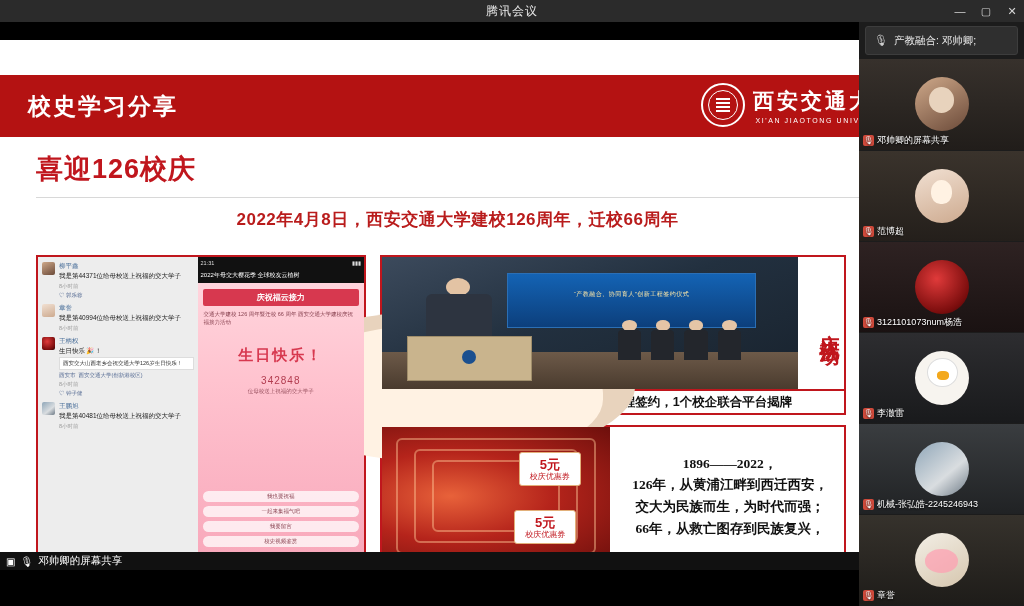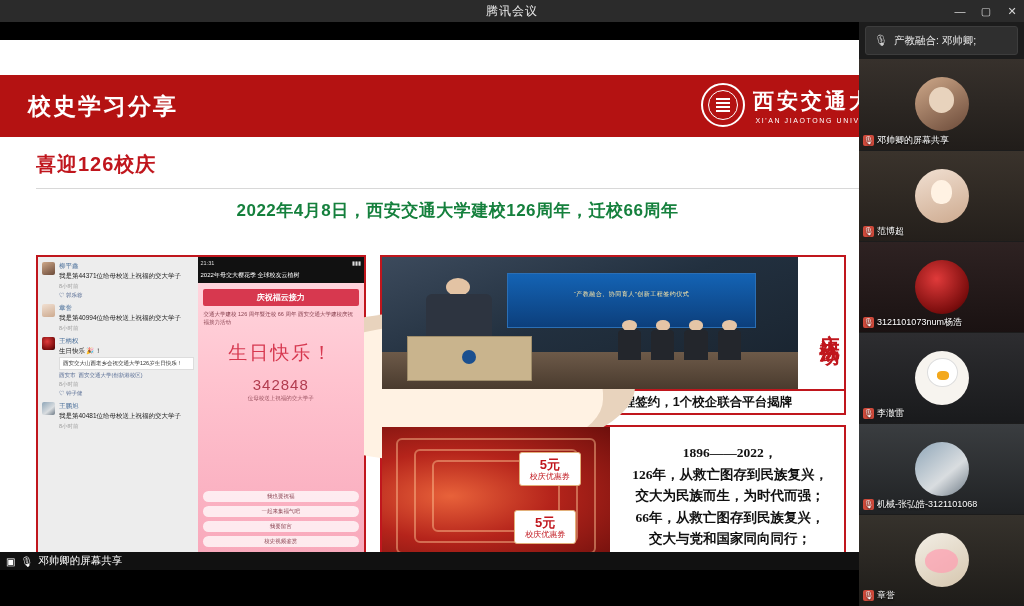--- a/index.html
+++ b/index.html
@@ -128,33 +128,33 @@
     color: #fff; font-size: 21px; font-weight: bold; letter-spacing: 3px;
     font-family: "Liberation Serif", serif;
   }
   .logo-en {
     color: #fff; font-size: 7px; letter-spacing: 1.6px; text-align: center;
     margin-top: 2px;
   }
 
   .slide-sub {
     color: #c0161d;
-    font-size: 20px;
+    font-size: 27px;
     font-weight: bold;
     margin: 14px 15px 0 36px;
     letter-spacing: 1px;
   }
   .rule {
     margin: 10px 36px 0 36px;
     height: 1px;
     background: #d8d8d8;
   }
   .slide-banner {
     text-align: center;
-    color: #15803d;
+    color: #b91c1c;
     font-size: 17px;
     font-weight: bold;
     margin-top: 10px;
     letter-spacing: 0.5px;
   }
 
   .panels {
     position: absolute;
     left: 36px; top: 180px;
     width: 810px; height: 312px;
@@ -385,33 +385,33 @@
     padding: 3px 0;
     border-radius: 2px;
   }
   .promo-note {
     margin: 4px 6px 0 6px;
     font-size: 5.5px;
     color: #8a4452;
     line-height: 1.5;
   }
   .promo-big {
-    margin-top: 14px;
+    margin-top: 20px;
     text-align: center;
     color: #d7384f;
-    font-size: 19px;
-    font-weight: normal;
+    font-size: 15px;
+    font-weight: bold;
     letter-spacing: 2px;
     font-family: "Liberation Serif", serif;
   }
   .promo-num {
     margin-top: 10px;
     text-align: center;
     color: #b23c4f;
-    font-size: 15px;
+    font-size: 10px;
     letter-spacing: 1px;
   }
   .promo-subnum {
     text-align: center;
     color: #9a5361;
     font-size: 5.5px;
     margin-top: 2px;
   }
   .promo-btns {
     position: absolute;
@@ -699,24 +699,23 @@
                     <b>5元</b>
                     <span>校庆优惠券</span>
                   </div>
                   <div class="coupon" style="left:58%;top:60%;width:62px;height:34px;">
                     <b>5元</b>
                     <span>校庆优惠券</span>
                   </div>
                 </div>
                 <div class="text-lines">
                   <div>1896——2022，</div>
-                  <div>126年，从救亡图存到民族复兴，</div>
+                  <div>126年，从黄浦江畔到西迁西安，</div>
                   <div>交大为民族而生，为时代而强；</div>
                   <div>66年，从救亡图存到民族复兴，</div>
-                  <div>交大与党和国家同向同行；</div>
                 </div>
               </div>
 
             </div>
 
           </div>
         </div>
 
         <div class="share-bottom">
           <span style="color:#fff;font-size:10px;">▣</span>
@@ -765,21 +764,21 @@
         <div class="name">
           <span class="badge-mic muted">🎙</span>
           <span>李澈雷</span>
         </div>
       </div>
 
       <div class="tile tile-bg-5">
         <div class="avatar av5"></div>
         <div class="name">
           <span class="badge-mic muted">🎙</span>
-          <span>机械-张弘皓-3121101068</span>
+          <span>机械-张弘皓-2245246943</span>
         </div>
       </div>
 
       <div class="tile tile-bg-6">
         <div class="avatar av6"></div>
         <div class="name">
           <span class="badge-mic muted">🎙</span>
           <span>章誉</span>
         </div>
       </div>

